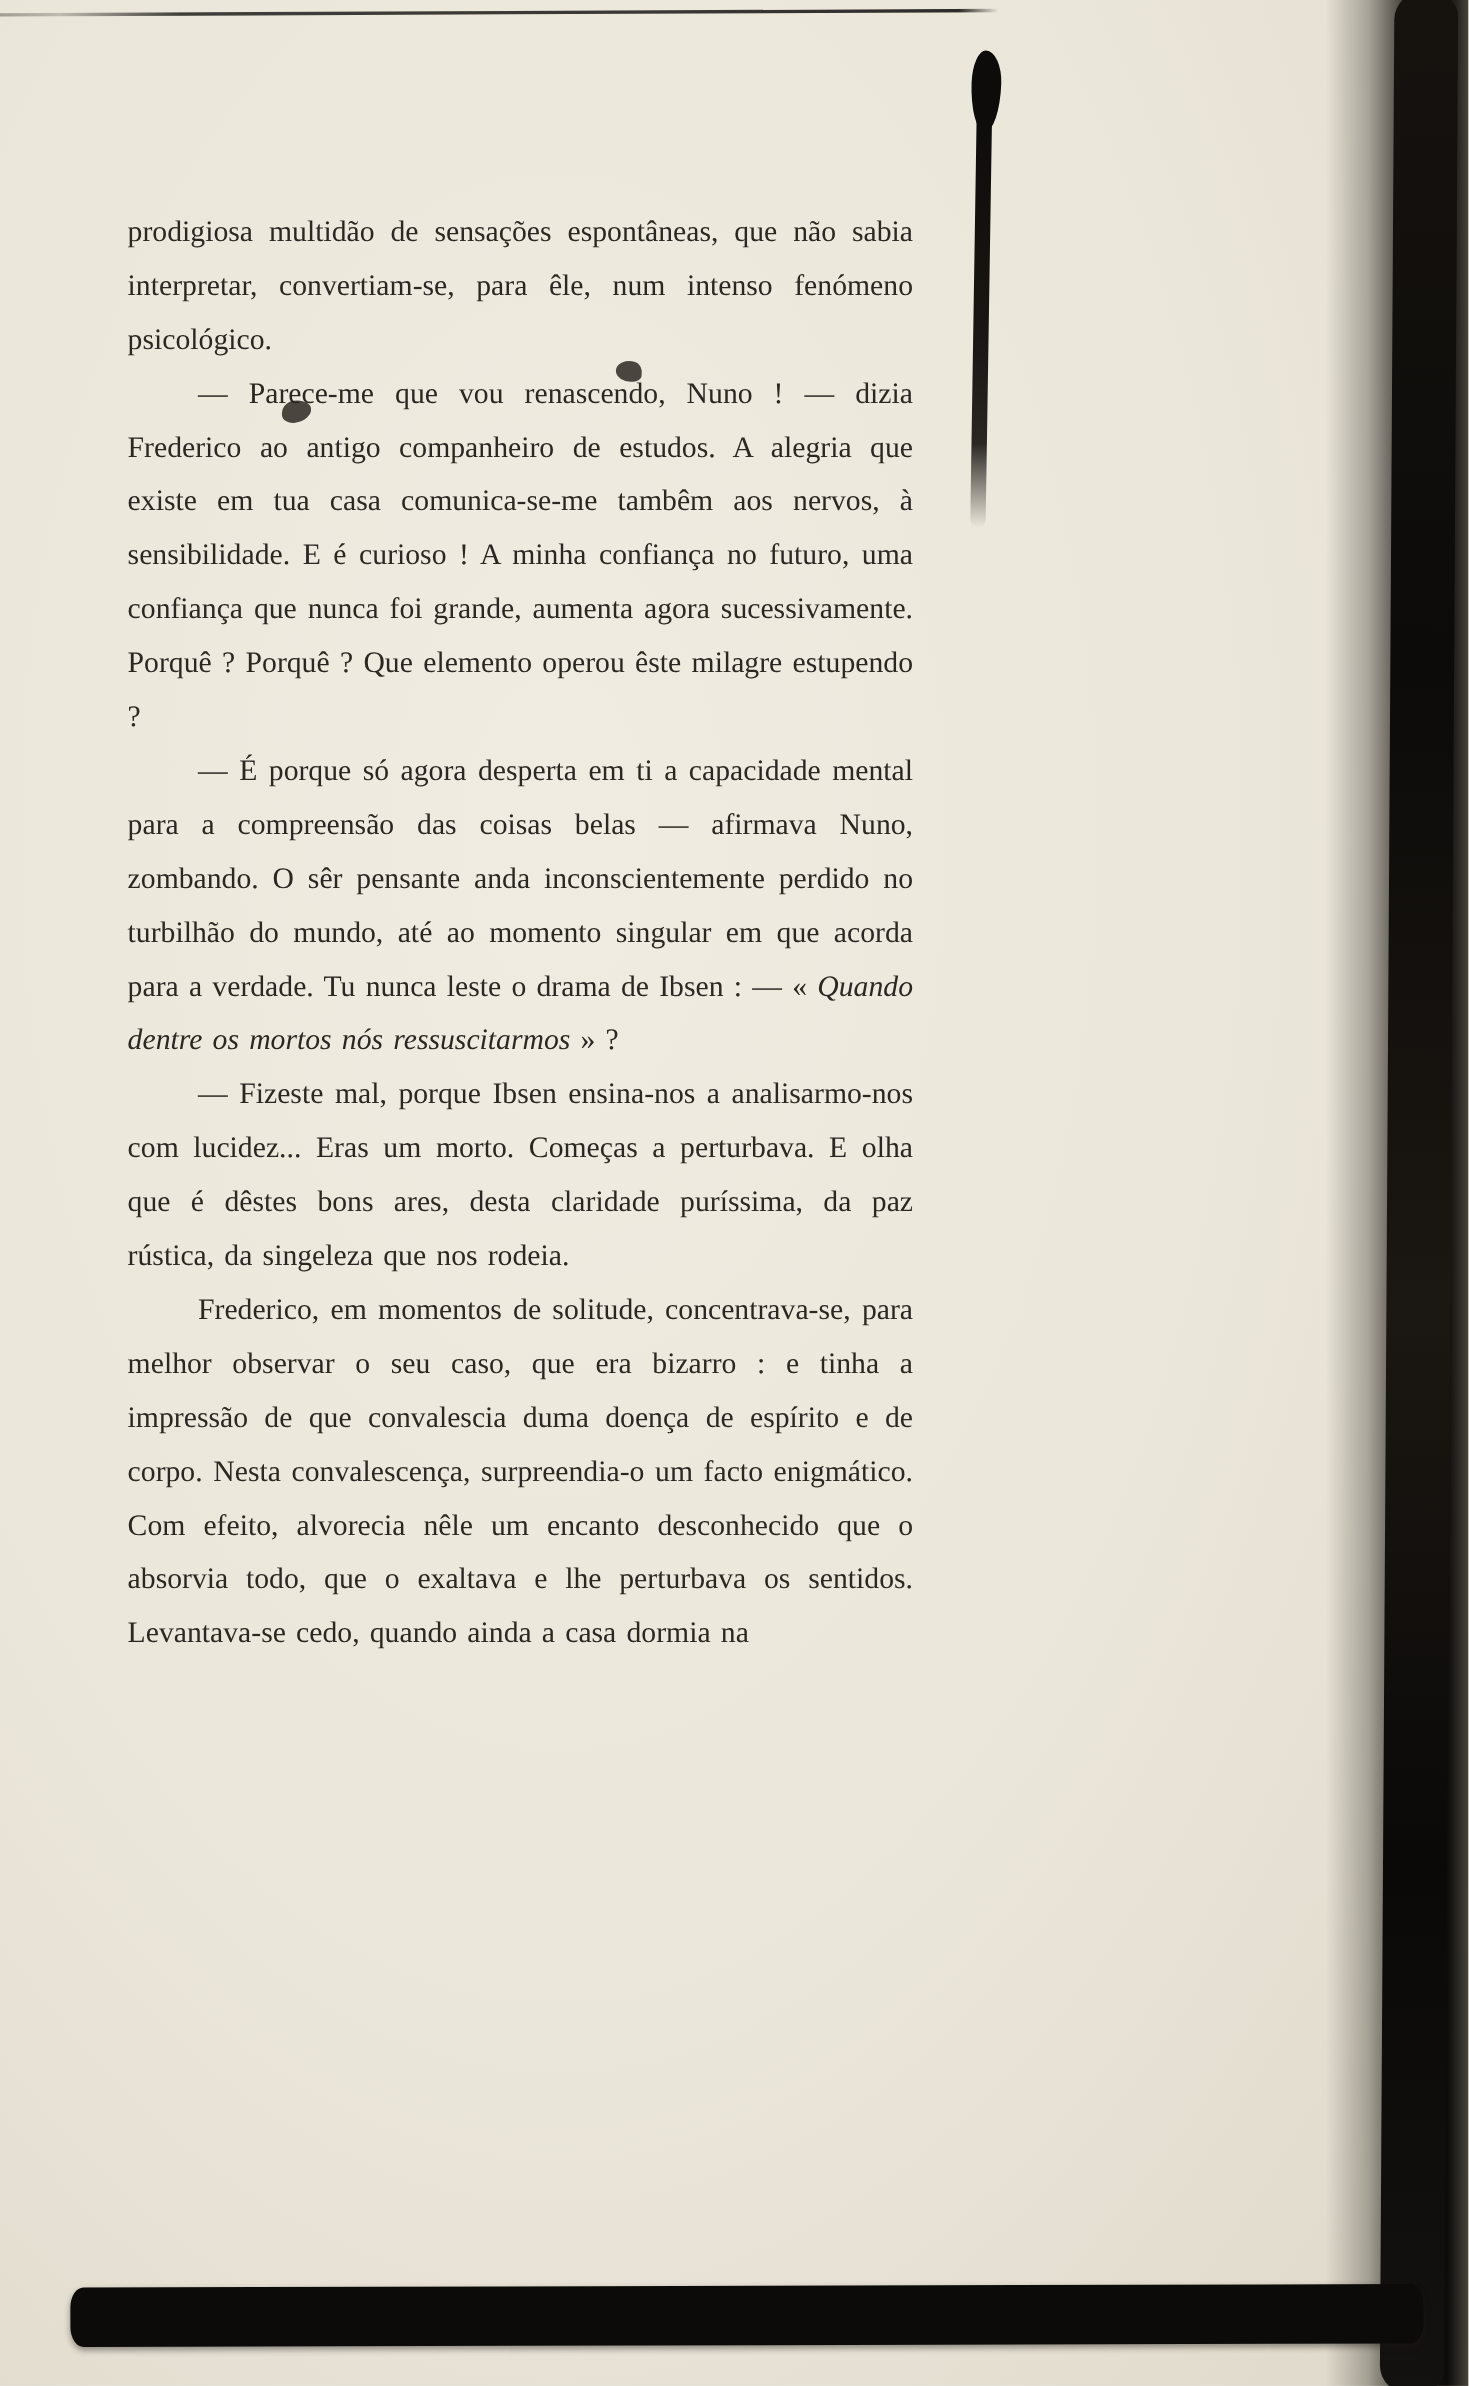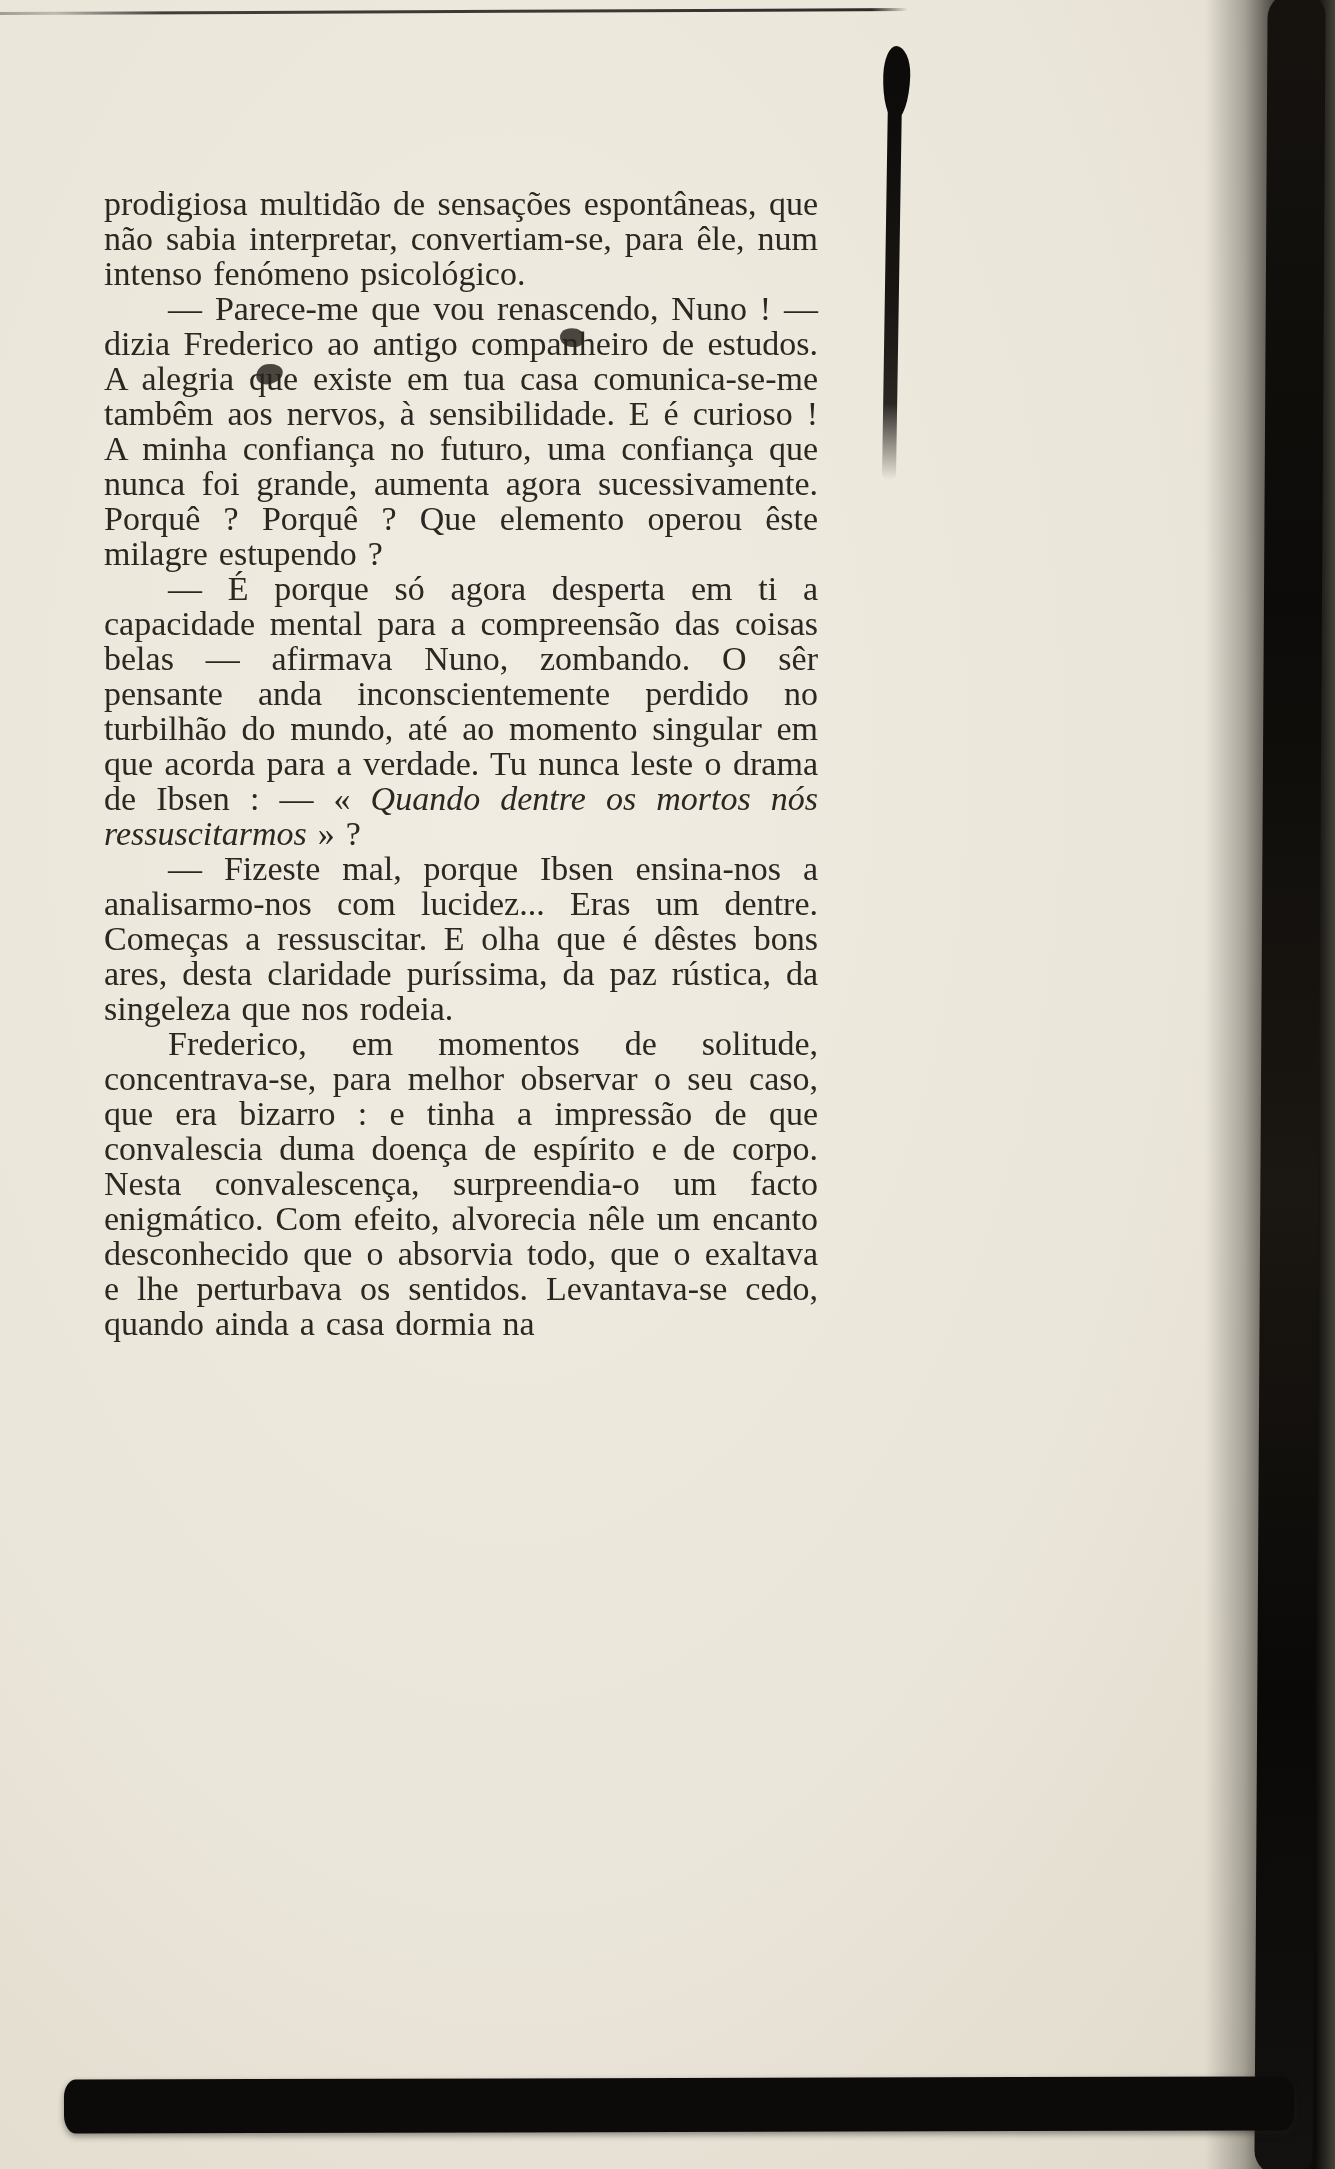--- a/index.html
+++ b/index.html
@@ -26,22 +26,22 @@
   .page-num{
     position:absolute;left:2px;top:2px;
     font-size:31px;font-weight:bold;letter-spacing:1px;
   }
   .running-title{
     position:absolute;left:0;right:0;top:6px;text-align:center;
     font-size:26px;font-weight:bold;letter-spacing:5px;word-spacing:6px;
   }
   
   .text-block{
-    position:absolute;top:186px;left:104px;width:714px;
-    font-size:34px;line-height:35px;text-align:justify;word-spacing:2.5px;
+    position:absolute;top:186px;left:116px;width:714px;
+    font-size:27px;line-height:49px;text-align:justify;word-spacing:2.5px;
   }
   .para{margin:0;}
   .para.indent{text-indent:64px;}
   .italic{font-style:italic;}
   
   .smudge{position:absolute;background:rgba(38,33,27,.82);}
   .smudge-1{left:560px;top:328px;width:24px;height:19px;border-radius:60% 40% 55% 45%/55% 60% 40% 45%;transform:rotate(14deg);}
   .smudge-2{left:256px;top:364px;width:27px;height:20px;border-radius:45% 55% 60% 40%/60% 45% 55% 40%;transform:rotate(-8deg);}
   
   .streak-blob{
@@ -78,21 +78,21 @@
 
 <div class="page">
 
   <div class="top-line"></div>
 
 
   <div class="text-block">
     <p class="para">prodigiosa multidão de sensações espontâneas, que não sabia interpretar, convertiam-se, para êle, num intenso fenómeno psicológico.</p>
     <p class="para indent">— Parece-me que vou renascendo, Nuno ! — dizia Frederico ao antigo companheiro de estudos. A alegria que existe em tua casa comunica-se-me tambêm aos nervos, à sensibilidade. E é curioso ! A minha confiança no futuro, uma confiança que nunca foi grande, aumenta agora sucessivamente. Porquê ? Porquê ? Que elemento operou êste milagre estupendo ?</p>
     <p class="para indent"><span>— É porque só agora desperta em ti a capacidade mental para a compreensão das coisas belas — afirmava Nuno, zombando. O sêr pensante anda inconscientemente perdido no turbilhão do mundo, até ao momento singular em que acorda para a verdade. Tu nunca leste o drama de Ibsen : — « </span><span class="italic">Quando dentre os mortos nós ressuscitarmos</span><span> » ?</span></p>
-    <p class="para indent">— Fizeste mal, porque Ibsen ensina-nos a analisarmo-nos com lucidez... Eras um dentre. Começas a ressuscitar. E olha que é dêstes bons ares, desta claridade puríssima, da paz rústica, da singeleza que nos rodeia.</p>
+    <p class="para indent">— Fizeste mal, porque Ibsen ensina-nos a analisarmo-nos com lucidez... Eras um morto. Começas a perturbava. E olha que é dêstes bons ares, desta claridade puríssima, da paz rústica, da singeleza que nos rodeia.</p>
     <p class="para indent">Frederico, em momentos de solitude, concentrava-se, para melhor observar o seu caso, que era bizarro : e tinha a impressão de que convalescia duma doença de espírito e de corpo. Nesta convalescença, surpreendia-o um facto enigmático. Com efeito, alvorecia nêle um encanto desconhecido que o absorvia todo, que o exaltava e lhe perturbava os sentidos. Levantava-se cedo, quando ainda a casa dormia na</p>
   </div>
 
   <div class="smudge smudge-1"></div>
   <div class="smudge smudge-2"></div>
 
   <div class="streak-blob"></div>
   <div class="streak"></div>
 
   <div class="edge-shade"></div>

